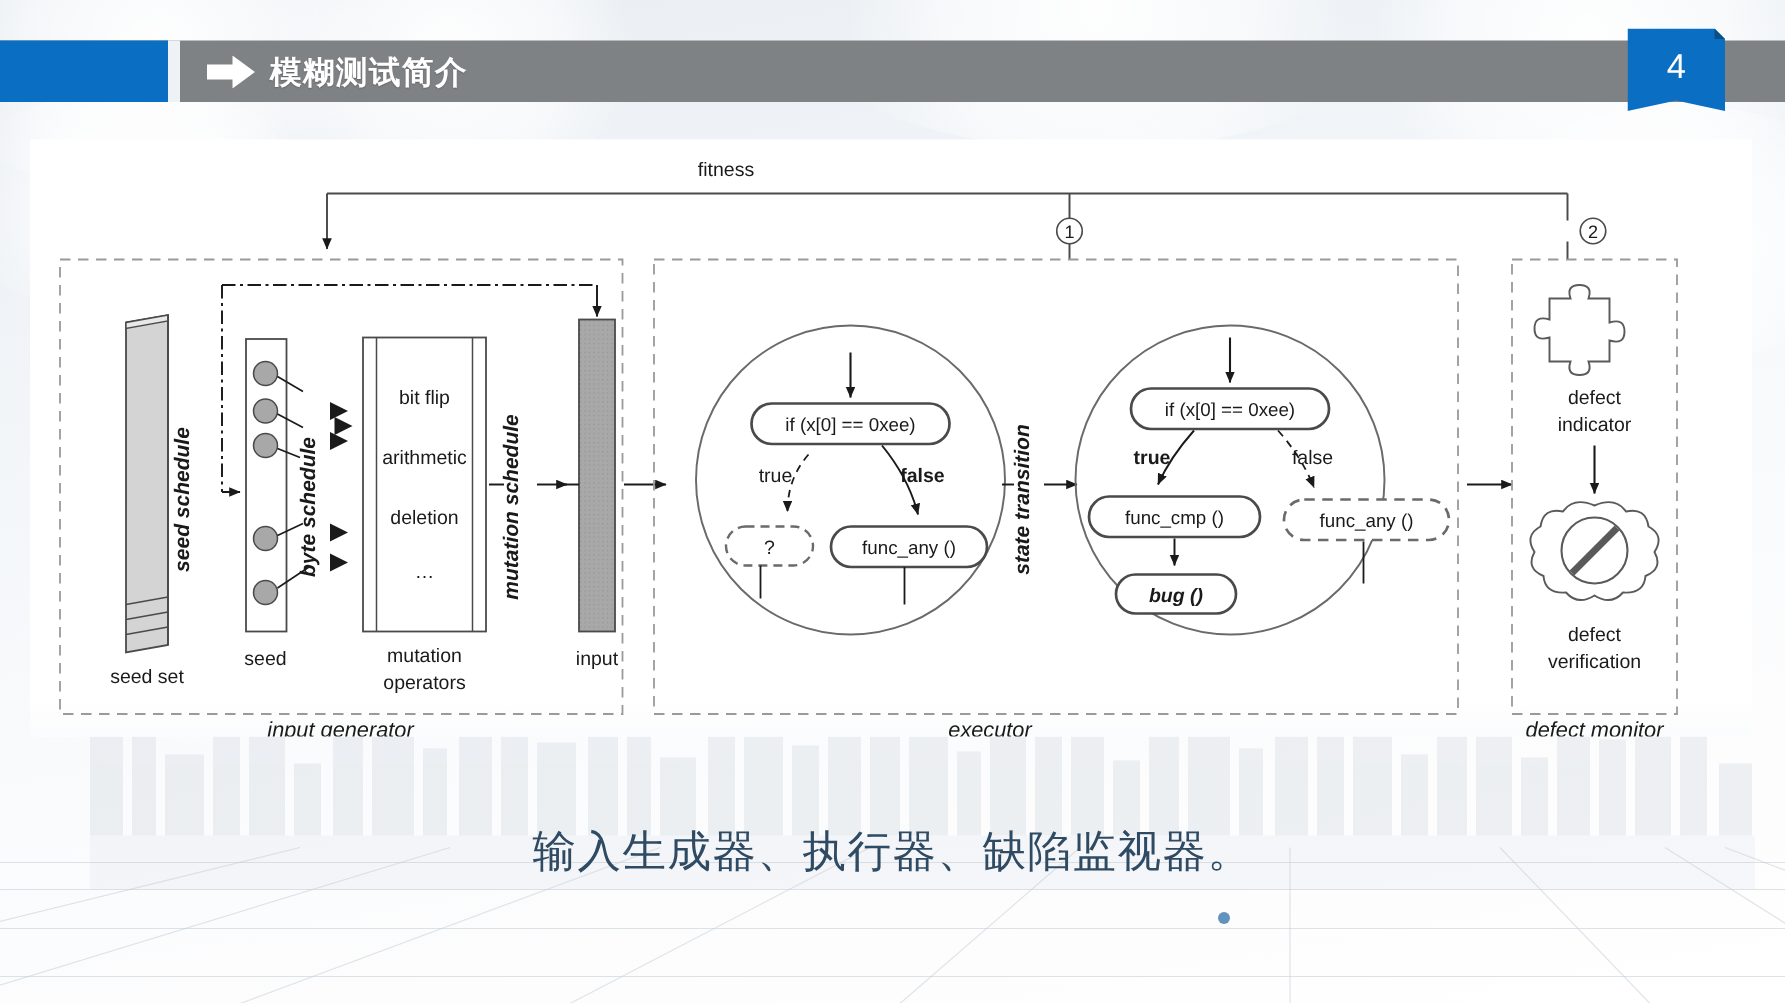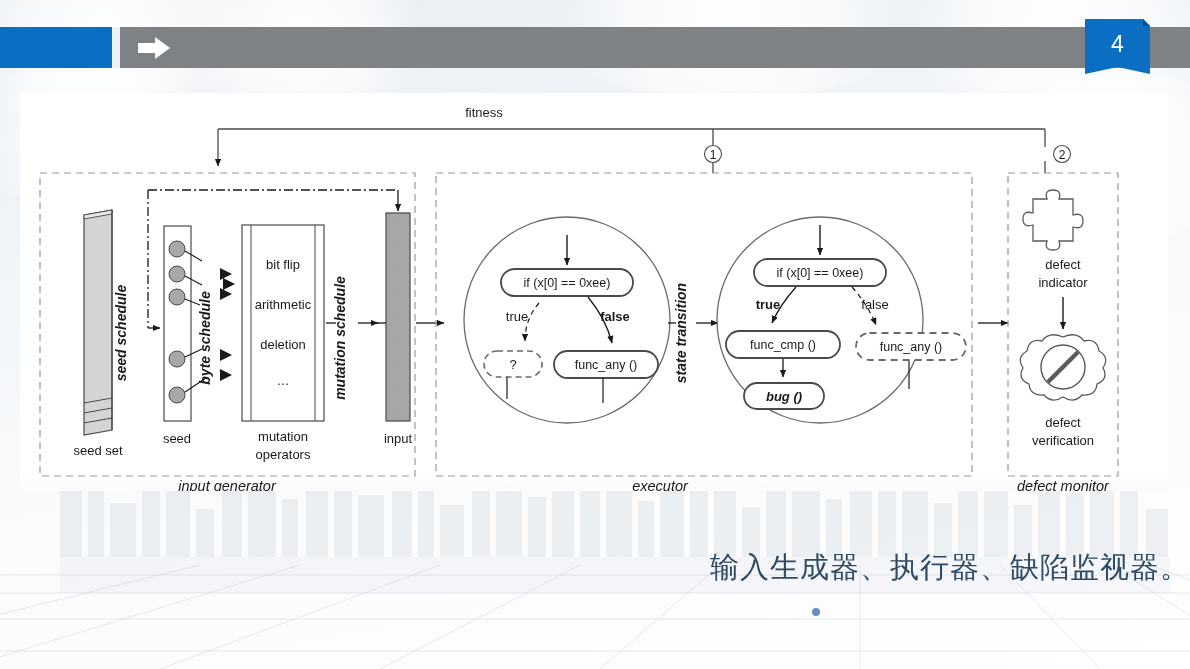--- a/index.html
+++ b/index.html
@@ -109,21 +109,21 @@
     position: absolute;
     left: 0; top: 0;
     z-index: 3;
   }
 
   
   .caption {
     position: absolute;
     left: 0; top: 548px;
     width: 1190px;
-    text-align: right;
+    text-align: center;
     font-size: 29px;
     color: #2f4b63;
     letter-spacing: 1px;
     z-index: 4;
     white-space: nowrap;
   }
 
   
   svg text { font-family: "Liberation Sans", sans-serif; fill: #1a1a1a; }
   .t        { font-size: 13px; }
@@ -214,20 +214,21 @@
   </svg>
 
   <div class="header-band"></div>
   <div class="header-blue"></div>
   <div class="header-gap"></div>
 
   <svg class="header-arrow" viewBox="0 0 32 22">
     <path d="M0 6 H17 V0 L32 11 L17 22 V16 H0 Z" fill="#ffffff"></path>
   </svg>
 
+  <div class="header-title">模糊测试简介</div>
 
   <div class="page-badge">
     <svg viewBox="0 0 65 62" style="position:absolute;left:0;top:0;width:65px;height:62px;">
       <path d="M0 0 H58 L65 7 L65 55 L32.5 48 L0 55 Z" fill="#0a6fc2"></path>
       <path d="M58 0 L65 7 L58 7 Z" fill="#0c4f86"></path>
     </svg>
     <div class="num">4</div>
   </div>
 
   <div class="panel">

